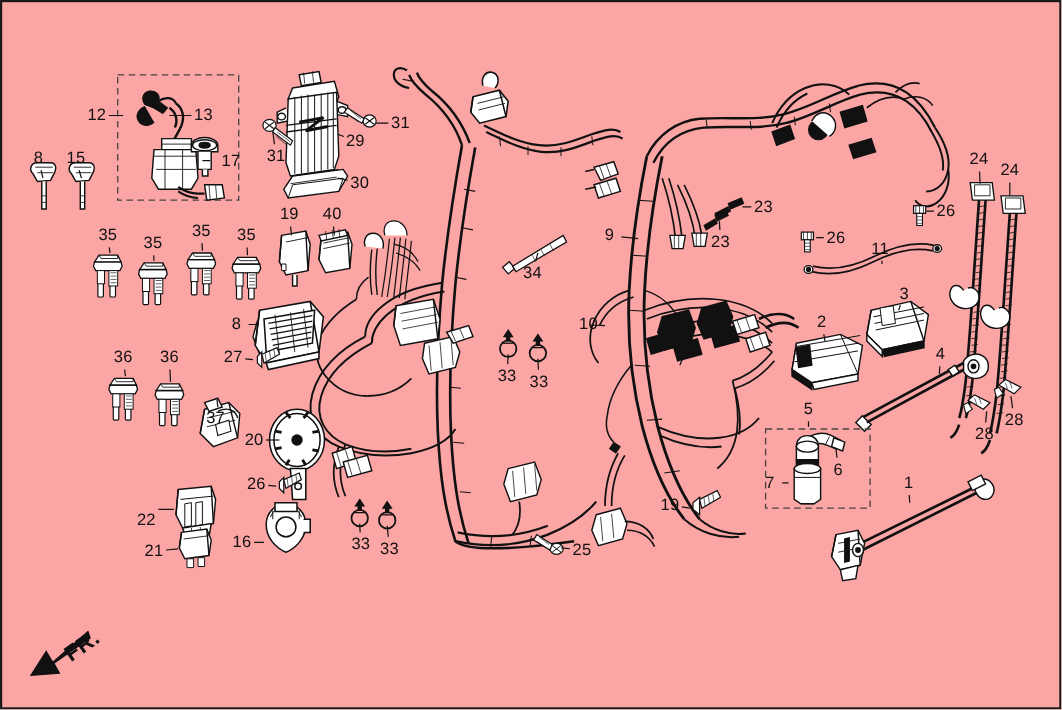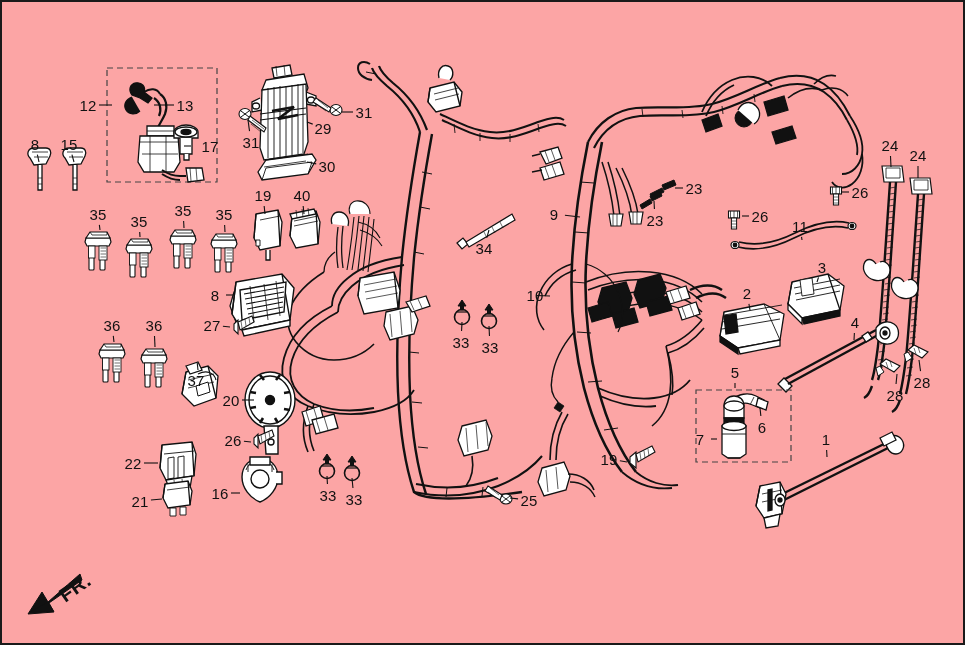--- a/index.html
+++ b/index.html
@@ -690,21 +690,21 @@
       <div class="lbl" style="left: 137px; top: 219px;">35</div>
       <div class="lbl" style="left: 181px; top: 208px;">35</div>
       <div class="lbl" style="left: 222px; top: 212px;">35</div>
       <div class="lbl" style="left: 213px; top: 293px;">8</div>
       <div class="lbl" style="left: 210px; top: 323px; text-align: center;">27</div>
       <div class="lbl" style="left: 110px; top: 323px;">36</div>
       <div class="lbl" style="left: 152px; top: 323px;">36</div>
       <div class="lbl" style="left: 194px; top: 350px; margin-top: 28px;">37</div>
       <div class="lbl" style="left: 229px; top: 398px;">20</div>
       <div class="lbl" style="left: 231px; top: 438px;">26</div>
-      <div class="lbl" style="left: 131px; top: 461px;">22</div>
+      <div class="lbl" style="left: 131px; top: 471px;">22</div>
       <div class="lbl" style="left: 138px; top: 499px;">21</div>
       <div class="lbl" style="left: 218px; top: 491px; text-align: center;">16</div>
       <div class="lbl" style="left: 326px; top: 493px;">33</div>
       <div class="lbl" style="left: 352px; top: 497px;">33</div>
       <div class="lbl" style="left: 459px; top: 340px;">33</div>
       <div class="lbl" style="left: 488px; top: 345px;">33</div>
       <div class="lbl" style="left: 482px; top: 246px;">34</div>
       <div class="lbl" style="left: 552px; top: 212px;">9</div>
       <div class="lbl" style="left: 497px; top: 293px; margin-left: 36px;">10</div>
       <div class="lbl" style="left: 692px; top: 186px;">23</div>

